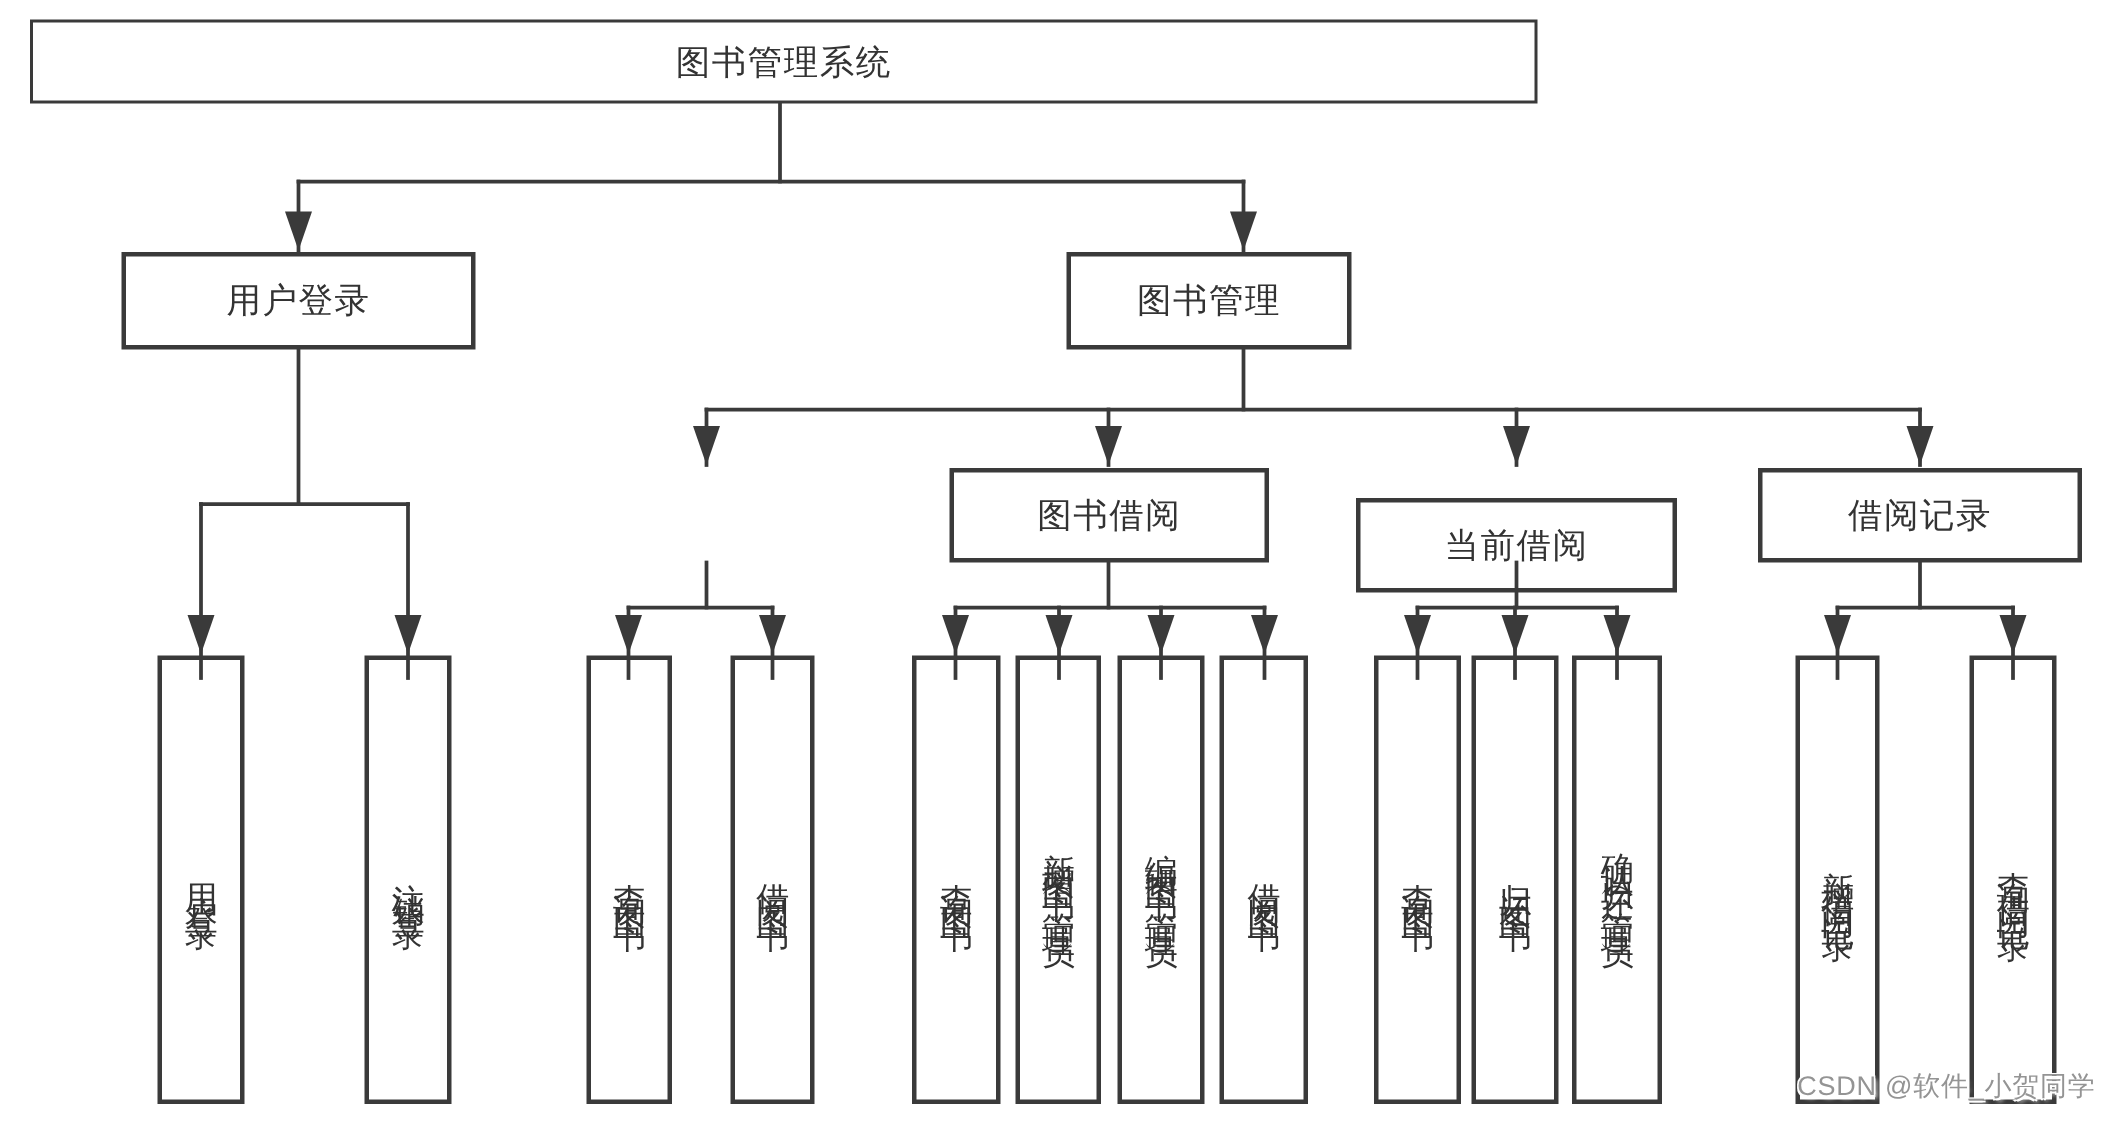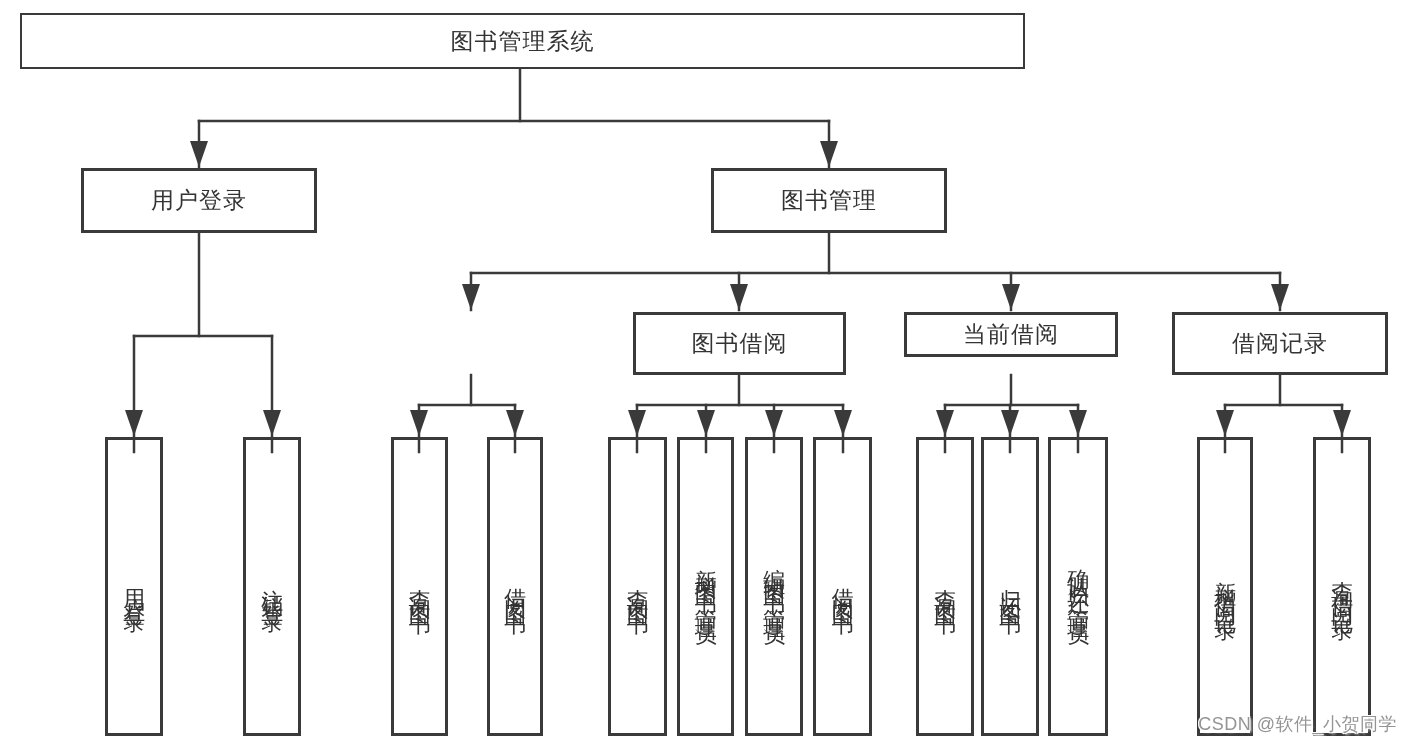--- a/index.html
+++ b/index.html
@@ -93,28 +93,28 @@
       </g>
     </svg>
 
   <div class="box thin" style="left:20px;top:13px;width:1005px;height:56px">
     <span class="hlabel">图书管理系统</span>
   </div>
 
   <div class="box" style="left:81px;top:168px;width:236px;height:65px">
     <span class="hlabel">用户登录</span>
   </div>
-  <div class="box" style="left:711px;top:168px;width:236px;height:65px">
+  <div class="box" style="left:711px;top:168px;width:190px;height:65px">
     <span class="hlabel">图书管理</span>
   </div>
 
   <div class="box" style="left:633px;top:312px;width:213px;height:63px">
     <span class="hlabel">图书借阅</span>
   </div>
-  <div class="box" style="left:904px;top:312px;width:214px;height:45px">
+  <div class="box" style="left:904px;top:332px;width:214px;height:63px">
     <span class="hlabel">当前借阅</span>
   </div>
   <div class="box" style="left:1172px;top:312px;width:216px;height:63px">
     <span class="hlabel">借阅记录</span>
   </div>
 
   <div class="box" style="left:105px;top:437px;width:58px;height:299px">
     <span class="vlabel">用户登录</span>
   </div>
   <div class="box" style="left:243px;top:437px;width:58px;height:299px">

